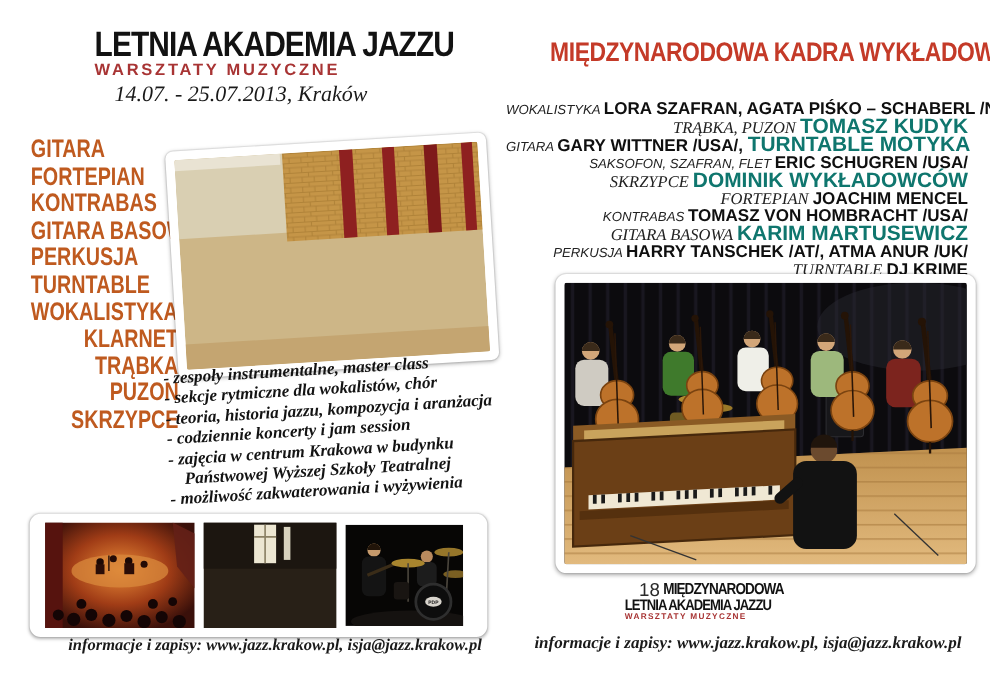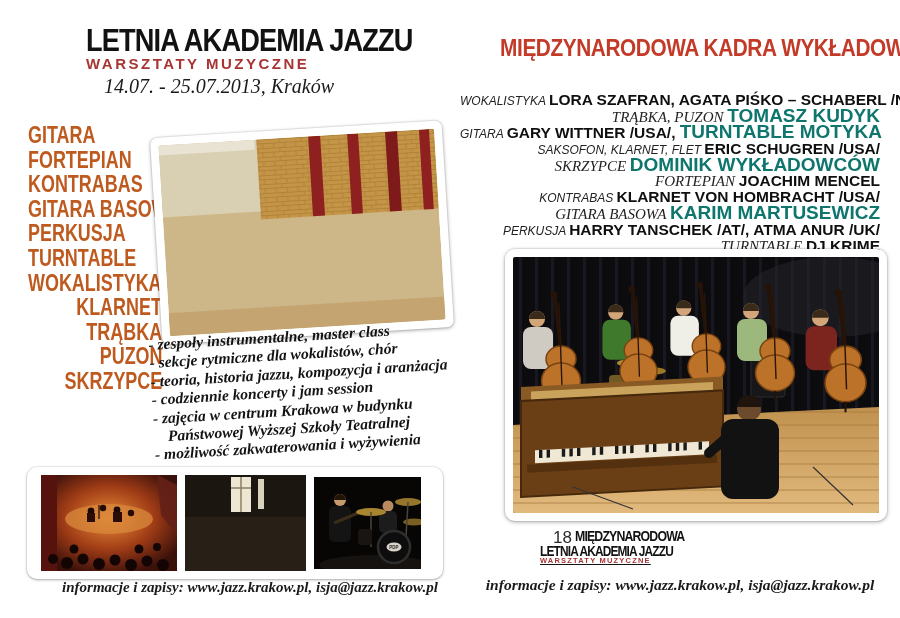--- a/index.html
+++ b/index.html
@@ -61,21 +61,21 @@
 
   
   .fac{position:absolute;left:460px;top:92px;width:420px;text-align:right;}
   .fac .row{height:16.2px;line-height:16.2px;white-space:nowrap;}
   .lbl-lg{font-style:italic;font-size:12px;color:#222;}
   .lbl-sm{font-style:italic;font-size:15px;color:#222;font-family:Liberation Serif, serif;}
   .nm-lg{font-weight:700;font-size:15.5px;color:#0f0f0f;}
   .nm-sm{font-weight:700;font-size:19px;color:#0f766e;}
 
   
-  .logo-small{position:absolute;left:540px;top:527px;width:170px;text-decoration:underline;}
+  .logo-small{position:absolute;left:568px;top:527px;width:170px;}
   .logo-small .l1{margin-left:13px;height:15px;}
   .logo-small .num{font-size:17px;font-weight:400;color:#2a2a2a;margin-right:3px;
                    display:inline-block;line-height:14px;vertical-align:-2px;}
   .logo-small .h1{font-size:14.5px;}
   .logo-small .h2{font-size:14px;}
   .logo-small .l2{height:14px;}
   .logo-small .sub-red{font-size:7.5px;letter-spacing:1.2px;padding-right:14px;margin-top:0;}
 </style>
 </head>
 <body>
@@ -200,24 +200,24 @@
 
 <div class="rheader">
   <span>MIĘDZYNARODOWA KADRA WYKŁADOWCÓW</span>
 </div>
 
 <div class="fac">
 
 <div class="row"><span><span class="lbl-lg">WOKALISTYKA </span><span class="nm-lg">LORA SZAFRAN, AGATA PIŚKO – SCHABERL /NVP/</span></span></div>
     <div class="row"><span><span class="lbl-sm">TRĄBKA, PUZON </span><span class="nm-sm">TOMASZ KUDYK</span></span></div>
     <div class="row"><span><span class="lbl-lg">GITARA </span><span class="nm-lg">GARY WITTNER /USA/, </span><span class="nm-sm">TURNTABLE MOTYKA</span></span></div>
-    <div class="row"><span><span class="lbl-lg">SAKSOFON, KLARNET, FLET </span><span class="nm-lg">ERIC SCHUGREN /USA/</span></span></div>
+    <div class="row"><span><span class="lbl-lg">SAKSOFON, SZAFRAN, FLET </span><span class="nm-lg">ERIC SCHUGREN /USA/</span></span></div>
     <div class="row"><span><span class="lbl-sm">SKRZYPCE </span><span class="nm-sm">DOMINIK WYKŁADOWCÓW</span></span></div>
     <div class="row"><span><span class="lbl-sm">FORTEPIAN </span><span class="nm-lg">JOACHIM MENCEL</span></span></div>
-    <div class="row"><span><span class="lbl-lg">KONTRABAS </span><span class="nm-lg">KLARNET VON HOMBRACHT /USA/</span></span></div>
+    <div class="row"><span><span class="lbl-lg">KONTRABAS </span><span class="nm-lg">TOMASZ VON HOMBRACHT /USA/</span></span></div>
     <div class="row"><span><span class="lbl-sm">GITARA BASOWA </span><span class="nm-sm">KARIM MARTUSEWICZ</span></span></div>
     <div class="row"><span><span class="lbl-lg">PERKUSJA </span><span class="nm-lg">HARRY TANSCHEK /AT/, ATMA ANUR /UK/</span></span></div>
     <div class="row"><span><span class="lbl-sm">TURNTABLE </span><span class="nm-lg">DJ KRIME</span></span></div>
   </div>
 
 <div class="pcard photo-band-card">
   <svg width="366" height="256" viewBox="0 0 366 256">
     <defs>
       <pattern id="curt" width="16" height="160" patternUnits="userSpaceOnUse">
         <rect width="16" height="160" fill="#0c0b0e"></rect>

